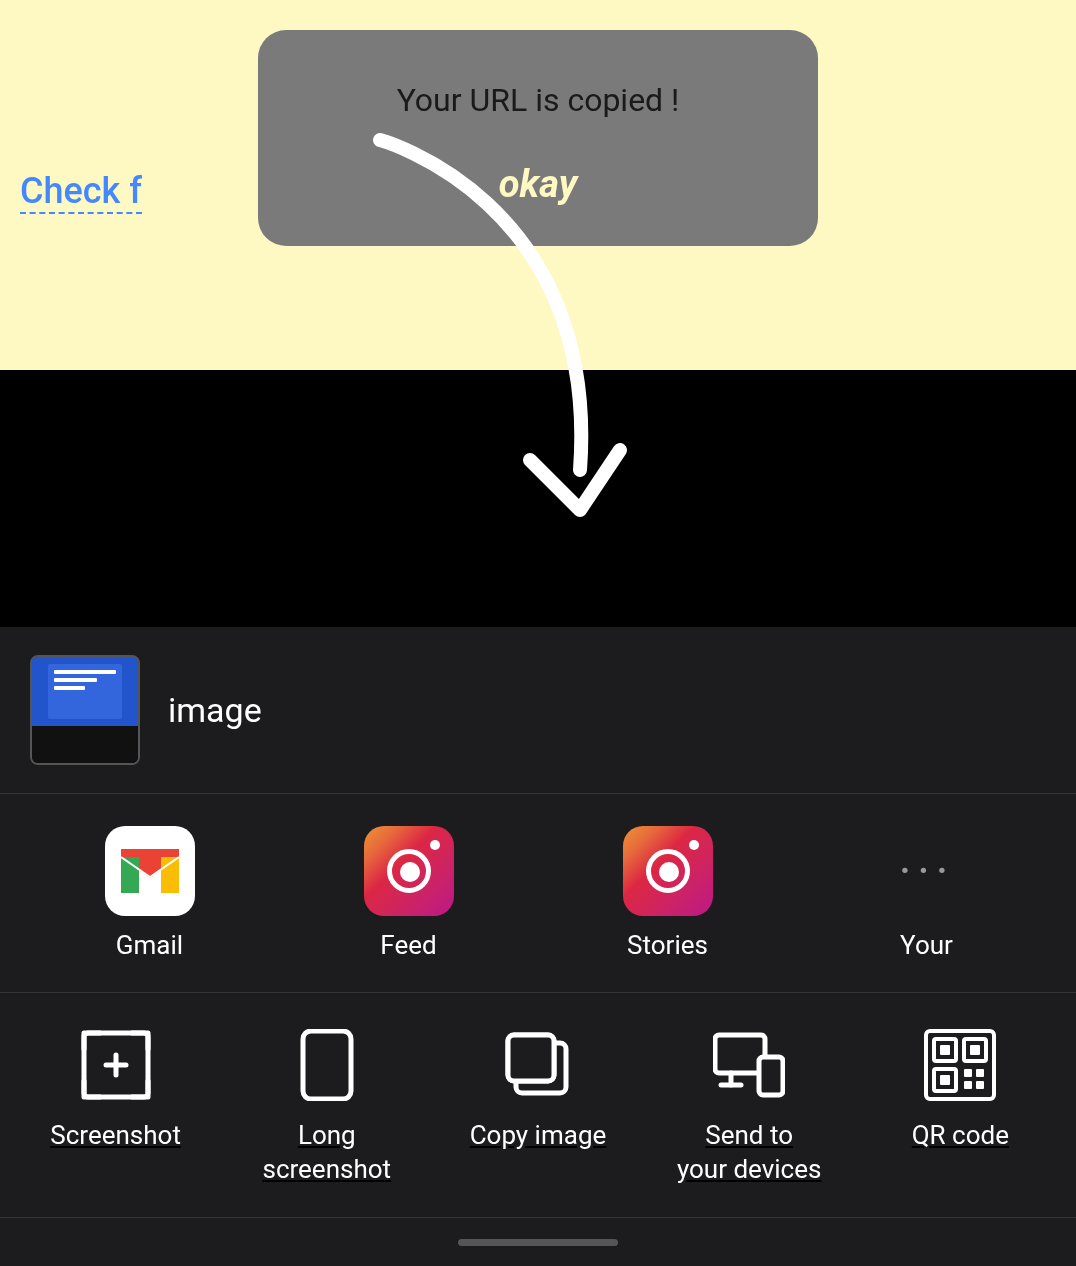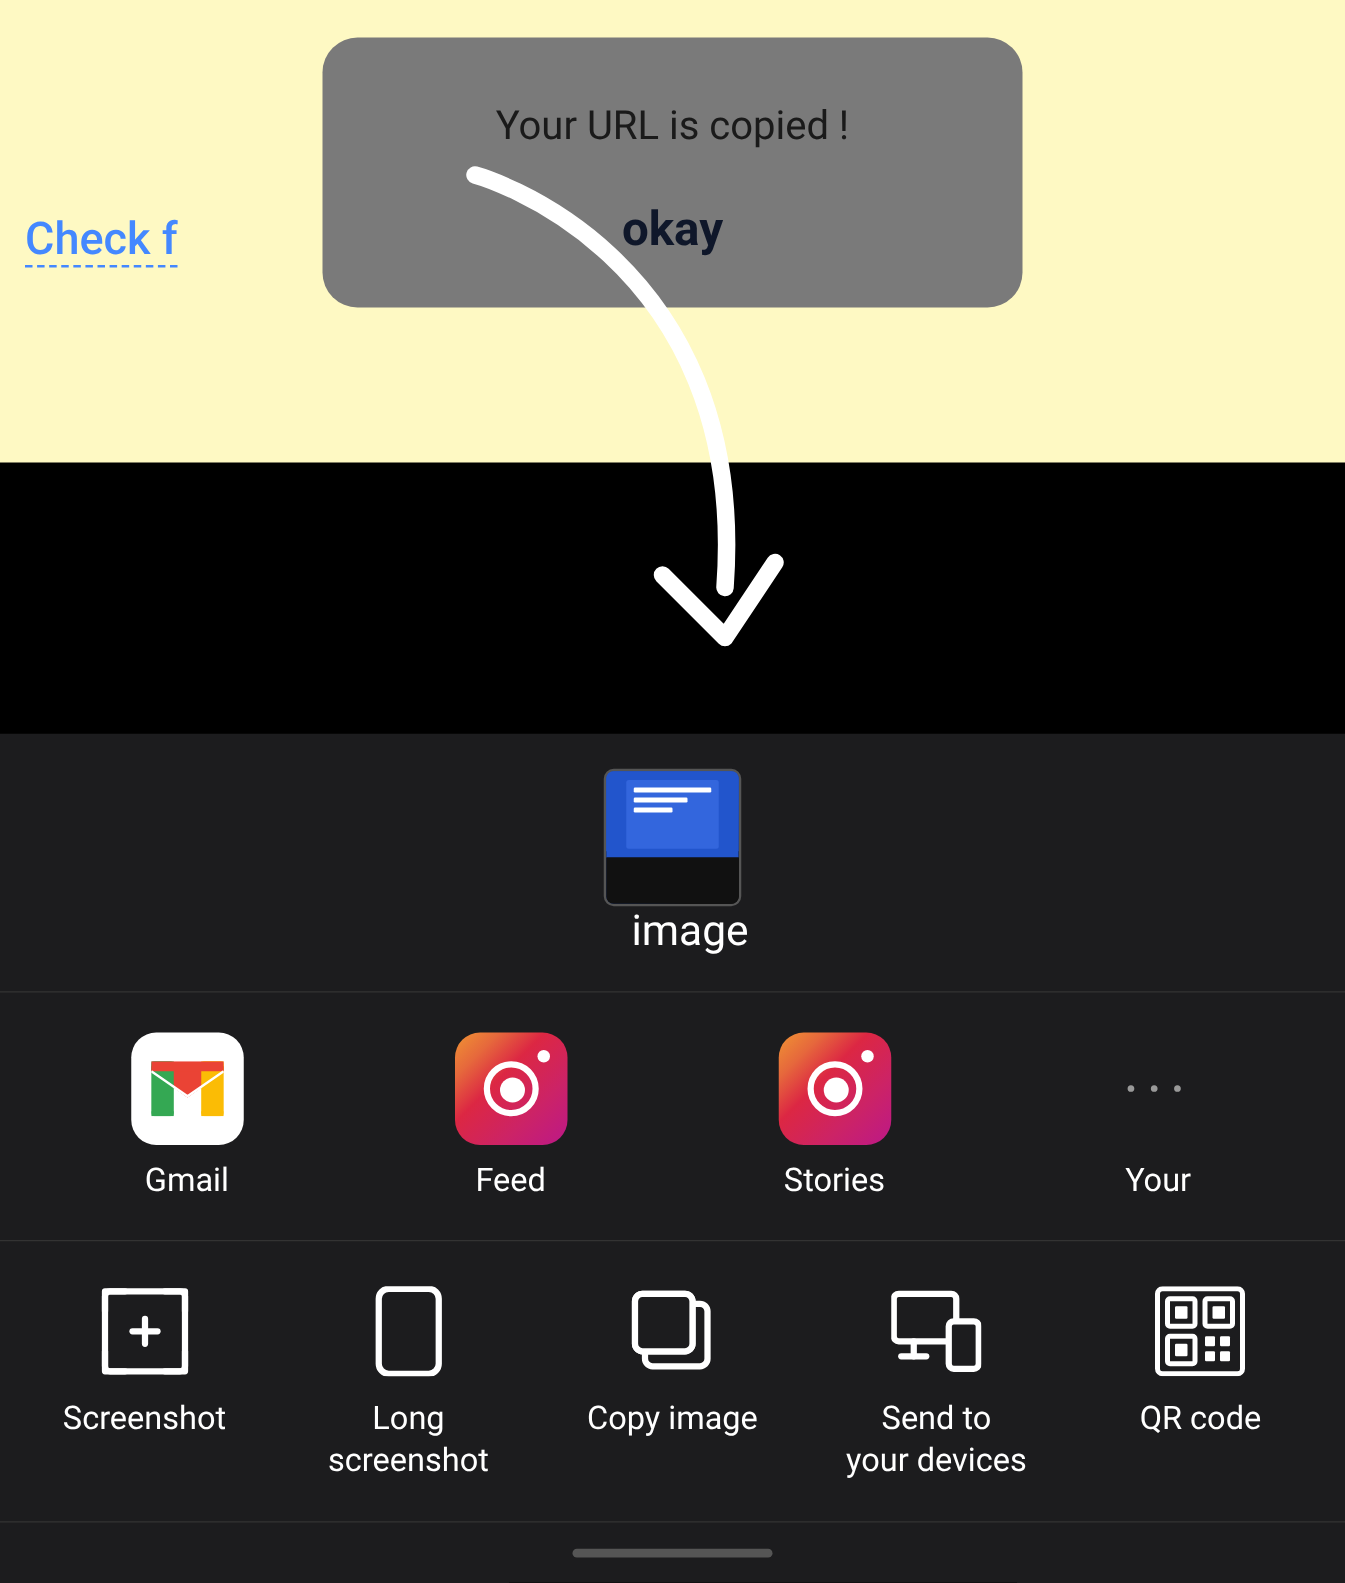--- a/index.html
+++ b/index.html
@@ -52,22 +52,23 @@
       font-size: 32px;
       color: #1a1a1a;
       font-weight: 400;
       margin-bottom: 40px;
       line-height: 1.3;
     }
 
     .dialog-ok {
       font-size: 38px;
       font-weight: 700;
-      color: #0f172a;
+      color: #fef9c3;
       cursor: pointer;
+      font-style: italic;
     }
 
     
     .arrow-container {
       position: absolute;
       top: 120px;
       left: 300px;
       width: 400px;
       height: 420px;
       z-index: 20;
@@ -83,21 +84,20 @@
       background: #1c1c1e;
       border-radius: 0;
     }
 
     
     .preview-row {
       display: flex;
       align-items: center;
       padding: 28px 30px;
       border-bottom: 1px solid #333;
-      flex-direction: column;
     }
 
     .preview-thumbnail {
       width: 110px;
       height: 110px;
       border-radius: 8px;
       background: linear-gradient(135deg, #2255cc 0%, #3366dd 40%, #1144bb 60%, #000 80%);
       flex-shrink: 0;
       overflow: hidden;
       position: relative;
@@ -212,20 +212,21 @@
       border-bottom: 1px solid #333;
     }
 
     .action-item {
       display: flex;
       flex-direction: column;
       align-items: center;
       gap: 18px;
       cursor: pointer;
       width: 200px;
+      text-decoration: underline;
     }
 
     .action-icon {
       color: #fff;
     }
 
     .action-label {
       font-size: 26px;
       color: #fff;
       text-align: center;

